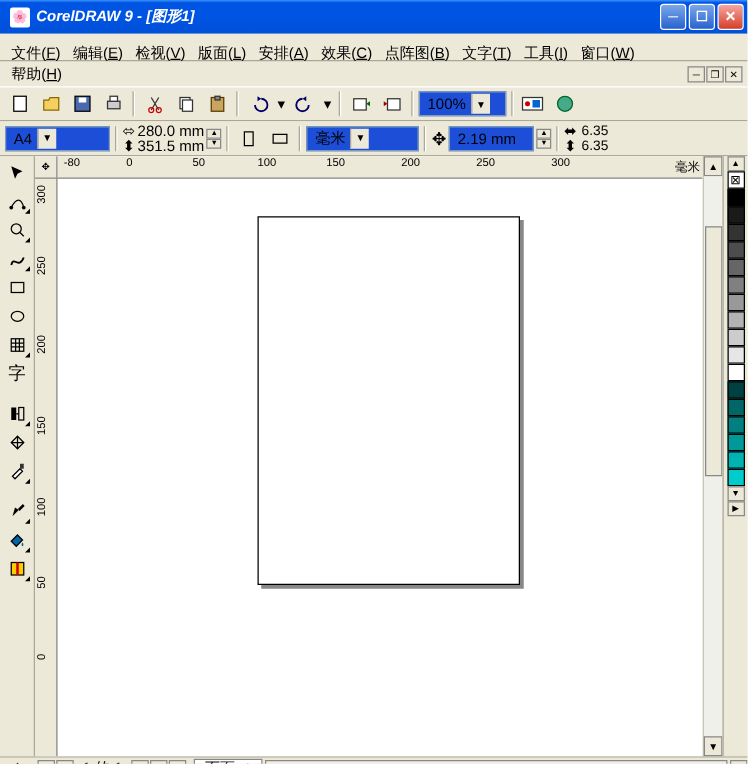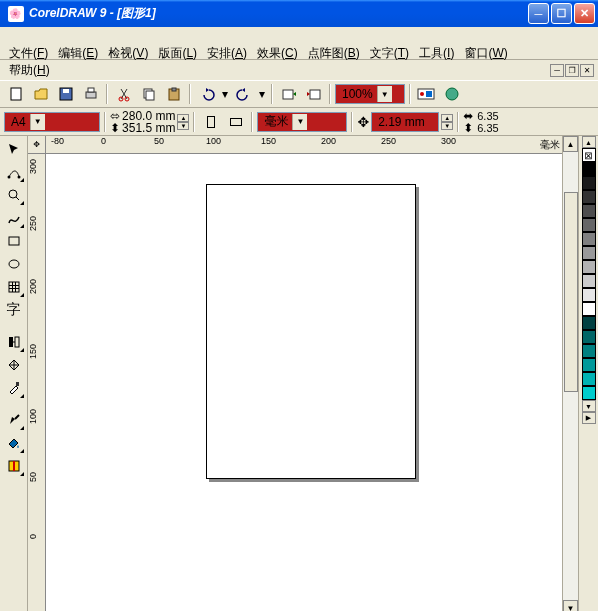--- a/index.html
+++ b/index.html
@@ -8,32 +8,32 @@
 
 .titlebar { height: 27px; background: linear-gradient(to bottom, #3a95ff 0%, #0054e3 8%, #0054e3 50%, #0050d8 100%); display: flex; align-items: center; padding: 0 3px; color: #fff; font-weight: bold; }
 .titlebar-icon { width: 16px; height: 16px; background: #fff; border-radius: 2px; margin: 0 5px; display: flex; align-items: center; justify-content: center; font-size: 10px; }
 .titlebar-text { flex: 1; font-style: italic; }
 .win-buttons { display: flex; gap: 2px; }
 .win-btn { width: 21px; height: 21px; border: 1px solid #fff; border-radius: 3px; display: flex; align-items: center; justify-content: center; color: #fff; font-weight: bold; font-size: 11px; cursor: pointer; }
 .win-min, .win-max { background: linear-gradient(to bottom, #7ba7e8, #2862d0); }
 .win-close { background: linear-gradient(to bottom, #f5a6a0, #d63f28); }
 
 
-.menubar { height: 22px; background: #ece9d8; display: flex; align-items: flex-end; padding: 16px 4px; border-bottom: 1px solid #aca899; flex-wrap: wrap; }
+.menubar { height: 22px; background: #ece9d8; display: flex; align-items: flex-end; padding: 5px 4px; border-bottom: 1px solid #aca899; flex-wrap: wrap; }
 .menu-item { padding: 2px 5px; cursor: pointer; white-space: nowrap; }
 .menu-hotkey { text-decoration: underline; }
 .menubar2 { height: 20px; display: flex; align-items: center; padding: 0 4px; }
 .doc-win-btns { margin-left: auto; display: flex; gap: 1px; }
 .doc-btn { width: 14px; height: 13px; border: 1px solid #888; background: #ece9d8; display: flex; align-items: center; justify-content: center; font-size: 8px; cursor: pointer; }
 
 
 .toolbar { height: 28px; background: #ece9d8; display: flex; align-items: center; padding: 2px 4px; border-top: 1px solid #fff; border-bottom: 1px solid #aca899; gap: 2px; }
 .tool-btn { width: 23px; height: 22px; border: 1px solid transparent; display: flex; align-items: center; justify-content: center; cursor: pointer; }
 .tool-sep { width: 2px; height: 20px; border-left: 1px solid #aca899; border-right: 1px solid #fff; margin: 0 2px; }
-.combo { height: 20px; background: #b91c1c; border: 1px solid #7f9db9; display: flex; align-items: center; padding: 4px 2px; }
+.combo { height: 20px; background: #1d4ed8; border: 1px solid #7f9db9; display: flex; align-items: center; padding: 4px 2px; }
 .combo-text { padding: 0 4px; }
 .combo-arrow { width: 15px; height: 16px; background: #ece9d8; border-left: 1px solid #aca899; display: flex; align-items: center; justify-content: center; font-size: 8px; }
 .prop-label { font-size: 11px; margin-left: 2px; }
 
 
 .propbar { height: 28px; background: #ece9d8; display: flex; align-items: center; padding: 2px 4px; border-bottom: 1px solid #aca899; gap: 2px; }
 .dim-group { display: flex; flex-direction: column; font-size: 10px; }
 .dim-row { display: flex; align-items: center; gap: 2px; height: 12px; }
 .icon-sq { width: 10px; height: 10px; border: 1px solid #000; display: inline-block; }
 .spin-btns { display: flex; flex-direction: column; }
@@ -195,21 +195,21 @@
       </svg>
     </div>
   <div class="tool-btn">
       <svg width="16" height="16">
         <circle cx="8" cy="8" r="6" fill="#4a8" stroke="#063"></circle>
       </svg>
     </div>
 </div>
 
 <div class="propbar">
-  <div class="combo" style="width:96px">
+  <div class="combo" style="width:84px">
     <span class="combo-text">A4</span>
     <span class="combo-arrow">▼</span>
   </div>
   <div class="tool-sep"></div>
   <div class="dim-group">
     <div class="dim-row">
         <span>⬄</span> 
         <span>280.0 mm</span>
       </div>
     <div class="dim-row">

